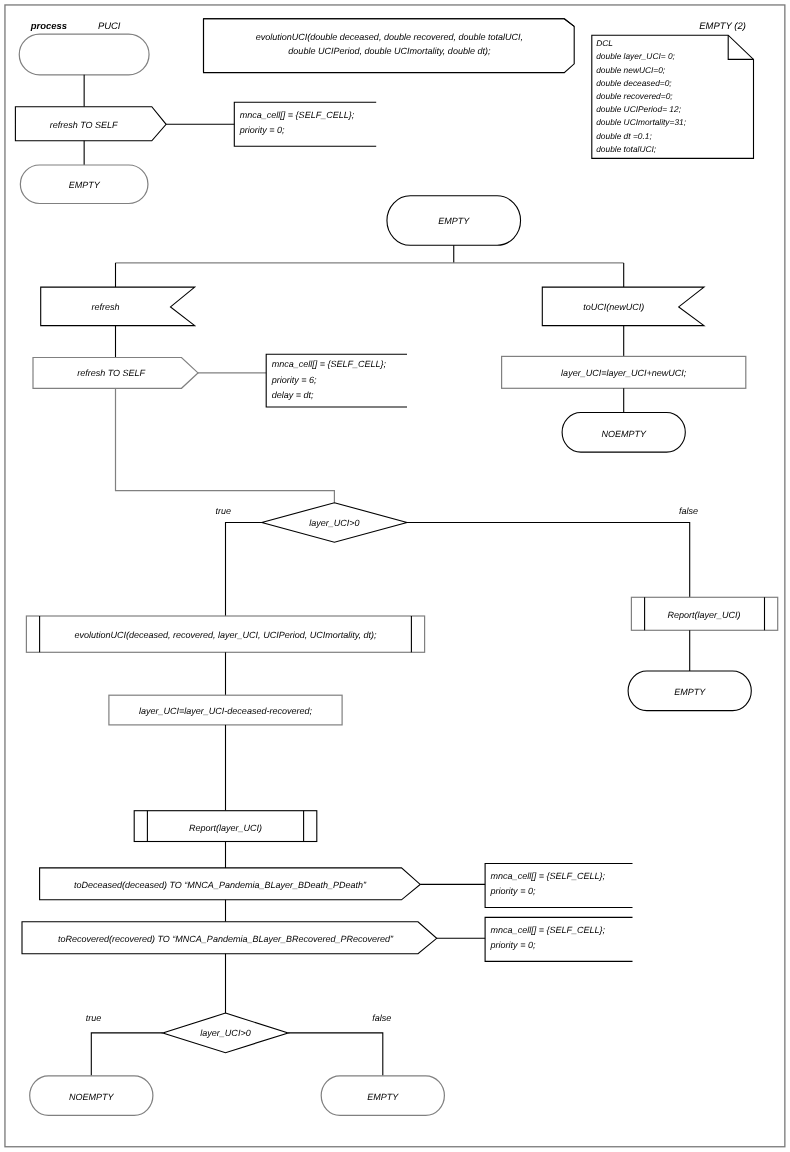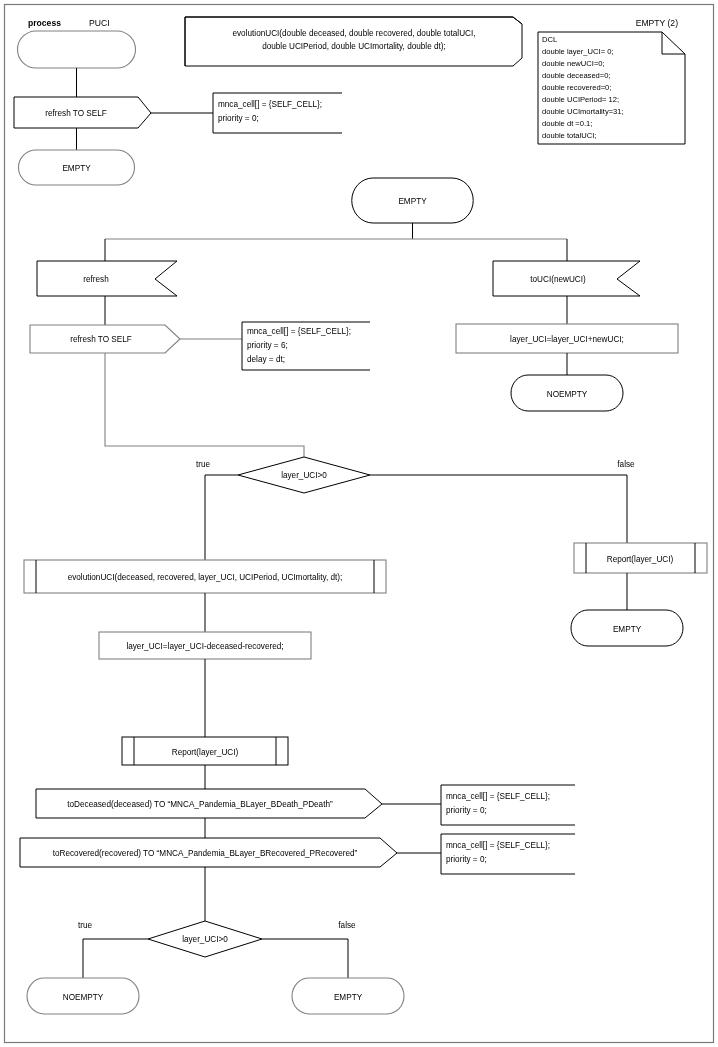--- a/index.html
+++ b/index.html
@@ -1,17 +1,17 @@
 <!DOCTYPE html>
 <html><head>
 <meta charset="utf-8">
 <style>
   html,body{margin:0;padding:0;background:#ffffff;}
   body{font-family:"Liberation Sans",sans-serif;}
-  #page{position:relative;width:718px;height:1047px;background:#ffffff;overflow:hidden;}
+  #page{position:relative;width:718px;height:1047px;background:#ffffff;overflow:hidden;font-style:italic;}
   svg{display:block;}
   .sdl-text{font-family:"Liberation Sans",sans-serif;font-size:8.2px;fill:#000;}
   .sdl-text-sm{font-family:"Liberation Sans",sans-serif;font-size:7.6px;fill:#000;}
   .sdl-head{font-family:"Liberation Sans",sans-serif;font-size:8.6px;fill:#000;}
   .sdl-head-b{font-family:"Liberation Sans",sans-serif;font-size:8.6px;font-weight:bold;fill:#000;}
   .lbl{font-family:"Liberation Sans",sans-serif;font-size:8.2px;fill:#000;}
   .shape{fill:#ffffff;stroke:#000000;stroke-width:1;}
   .shape-g{fill:#ffffff;stroke:#808080;stroke-width:1.1;}
   .ln{stroke:#000000;stroke-width:1;fill:none;}
   .ln-g{stroke:#808080;stroke-width:1.1;fill:none;}

